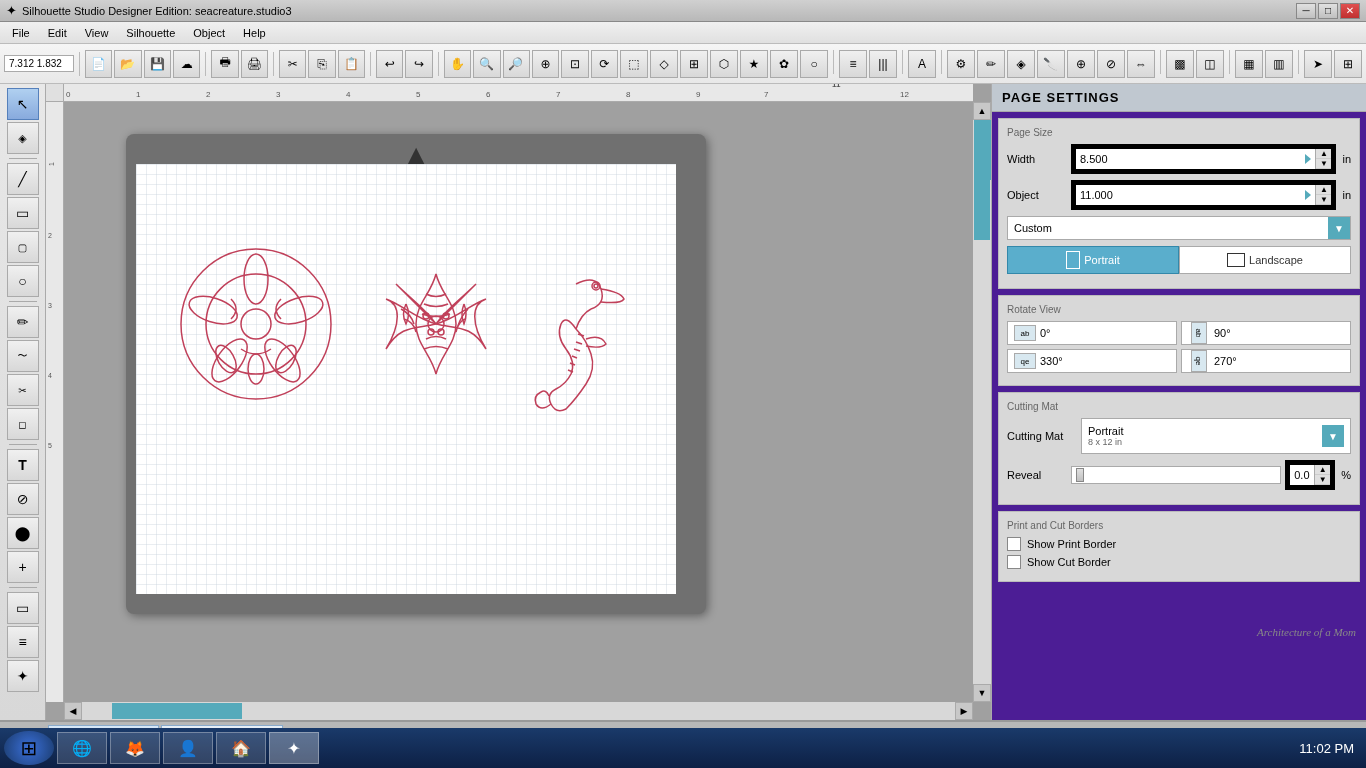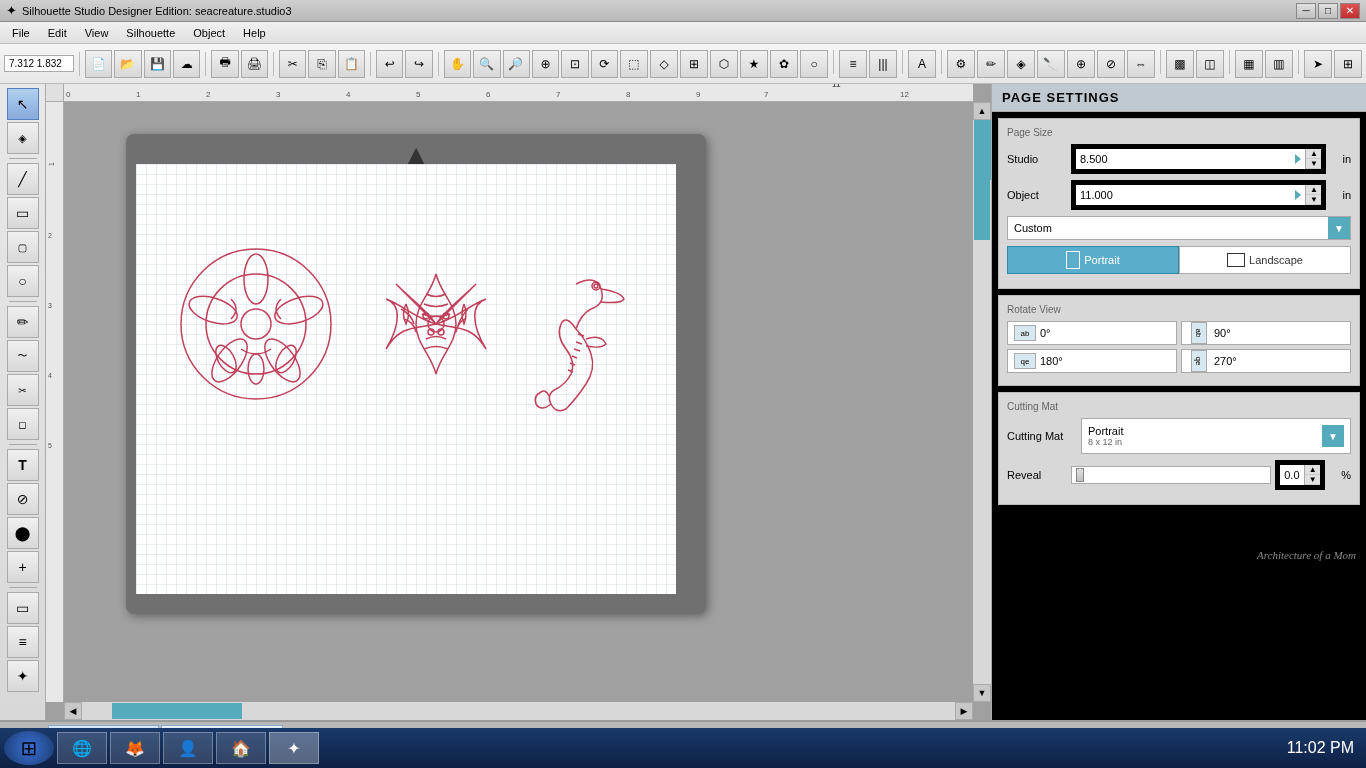--- a/index.html
+++ b/index.html
@@ -201,21 +201,21 @@
     
     #sea-creature-svg {
       position: absolute;
       top: 10px; left: 10px;
       width: 520px; height: 300px;
     }
 
     
     #right-panel {
       width: 375px;
-      background: #000000;
+      background: #4c1d95;
       border-left: 1px solid #aaa;
       overflow-y: auto;
     }
     #page-settings-title {
       background: #c0c8d0;
       padding: 6px 10px;
       font-size: 13px;
       font-weight: bold;
       border-bottom: 1px solid #aaa;
       letter-spacing: 1px;
@@ -258,21 +258,21 @@
     .spin-btn {
       flex: 1;
       display: flex; align-items: center; justify-content: center;
       font-size: 8px; cursor: pointer;
       border-bottom: 1px solid #ccc;
     }
     .settings-value {
       padding: 0 4px;
       font-size: 11px;
     }
-    .settings-unit { font-size: 11px; margin-left: 12px; }
+    .settings-unit { font-size: 11px; margin-left: 2px; }
 
     
     .dropdown-wrap {
       display: flex;
       align-items: center;
       background: white;
       border: 1px solid #aaa;
       height: 24px;
       width: 100%;
       margin-bottom: 6px;
@@ -459,21 +459,21 @@
       border: 1px solid rgba(255,255,255,0.3);
       display: flex; align-items: center;
       padding: 0 8px; gap: 4px;
       font-size: 11px; color: white;
       cursor: pointer; min-width: 50px;
       justify-content: center;
     }
     #taskbar-right {
       margin-left: auto;
       display: flex; align-items: center; gap: 6px;
-      color: white; font-size: 16px;
+      color: white; font-size: 13px;
       padding-right: 8px;
       text-align: right;
     }
 
     
     .reveal-track {
       flex: 1;
       height: 18px;
       background: white;
       border: 1px solid #aaa;
@@ -731,21 +731,21 @@
     </div>
   </div>
 
   <div id="right-panel">
     <div id="page-settings-title">PAGE SETTINGS</div>
 
     <div class="settings-section">
       <div class="settings-section-title">Page Size</div>
 
       <div class="settings-row">
-        <div class="settings-label">Studio</div>
+        <div class="settings-label">Width</div>
         <div class="settings-input-wrap">
 
           <div style="position:absolute; right:20px; top:50%; transform:translateY(-50%); width:0; height:0; border-left:6px solid #5ab; border-top:5px solid transparent; border-bottom:5px solid transparent;"></div>
           <span class="settings-value">8.500</span>
           <div class="settings-input-track">
             <div class="spin-btn">▲</div>
             <div class="spin-btn">▼</div>
           </div>
         </div>
         <span class="settings-unit">in</span>
@@ -787,21 +787,21 @@
         <div class="rotate-btn">
           <div class="rotate-icon" style="font-size:8px;">ab</div>
           <span>0°</span>
         </div>
         <div class="rotate-btn">
           <div class="rotate-icon" style="font-size:8px; transform:rotate(90deg);">ab</div>
           <span>90°</span>
         </div>
         <div class="rotate-btn">
           <div class="rotate-icon" style="font-size:8px;">qe</div>
-          <span>180°</span>
+          <span>330°</span>
         </div>
         <div class="rotate-btn">
           <div class="rotate-icon" style="font-size:8px; transform:rotate(90deg);">qe</div>
           <span>270°</span>
         </div>
       </div>
     </div>
 
     <div class="settings-section">
       <div class="settings-section-title">Cutting Mat</div>
@@ -826,20 +826,33 @@
           <span class="settings-value">0.0</span>
           <div class="settings-input-track">
             <div class="spin-btn">▲</div>
             <div class="spin-btn">▼</div>
           </div>
         </div>
         <span class="settings-unit">%</span>
       </div>
     </div>
 
+    <div class="settings-section">
+      <div class="settings-section-title">Print and Cut Borders</div>
+
+      <div class="checkbox-row">
+        <div class="cb-box"></div>
+        <span>Show Print Border</span>
+      </div>
+
+      <div class="checkbox-row">
+        <div class="cb-box"></div>
+        <span>Show Cut Border</span>
+      </div>
+    </div>
 
     <div style="position:relative; height:50px; margin-top:10px;">
       <div id="watermark">Architecture of a Mom</div>
     </div>
   </div>
 </div>
 
 <div style="position:relative; height:52px; background:#b8b8b8; border-top:1px solid #999;">
 
   <div id="bottom-tabs" style="position:absolute; top:0; left:0; right:0; height:24px; background:#b8b8b8; display:flex; align-items:flex-end; padding-left:48px;">

